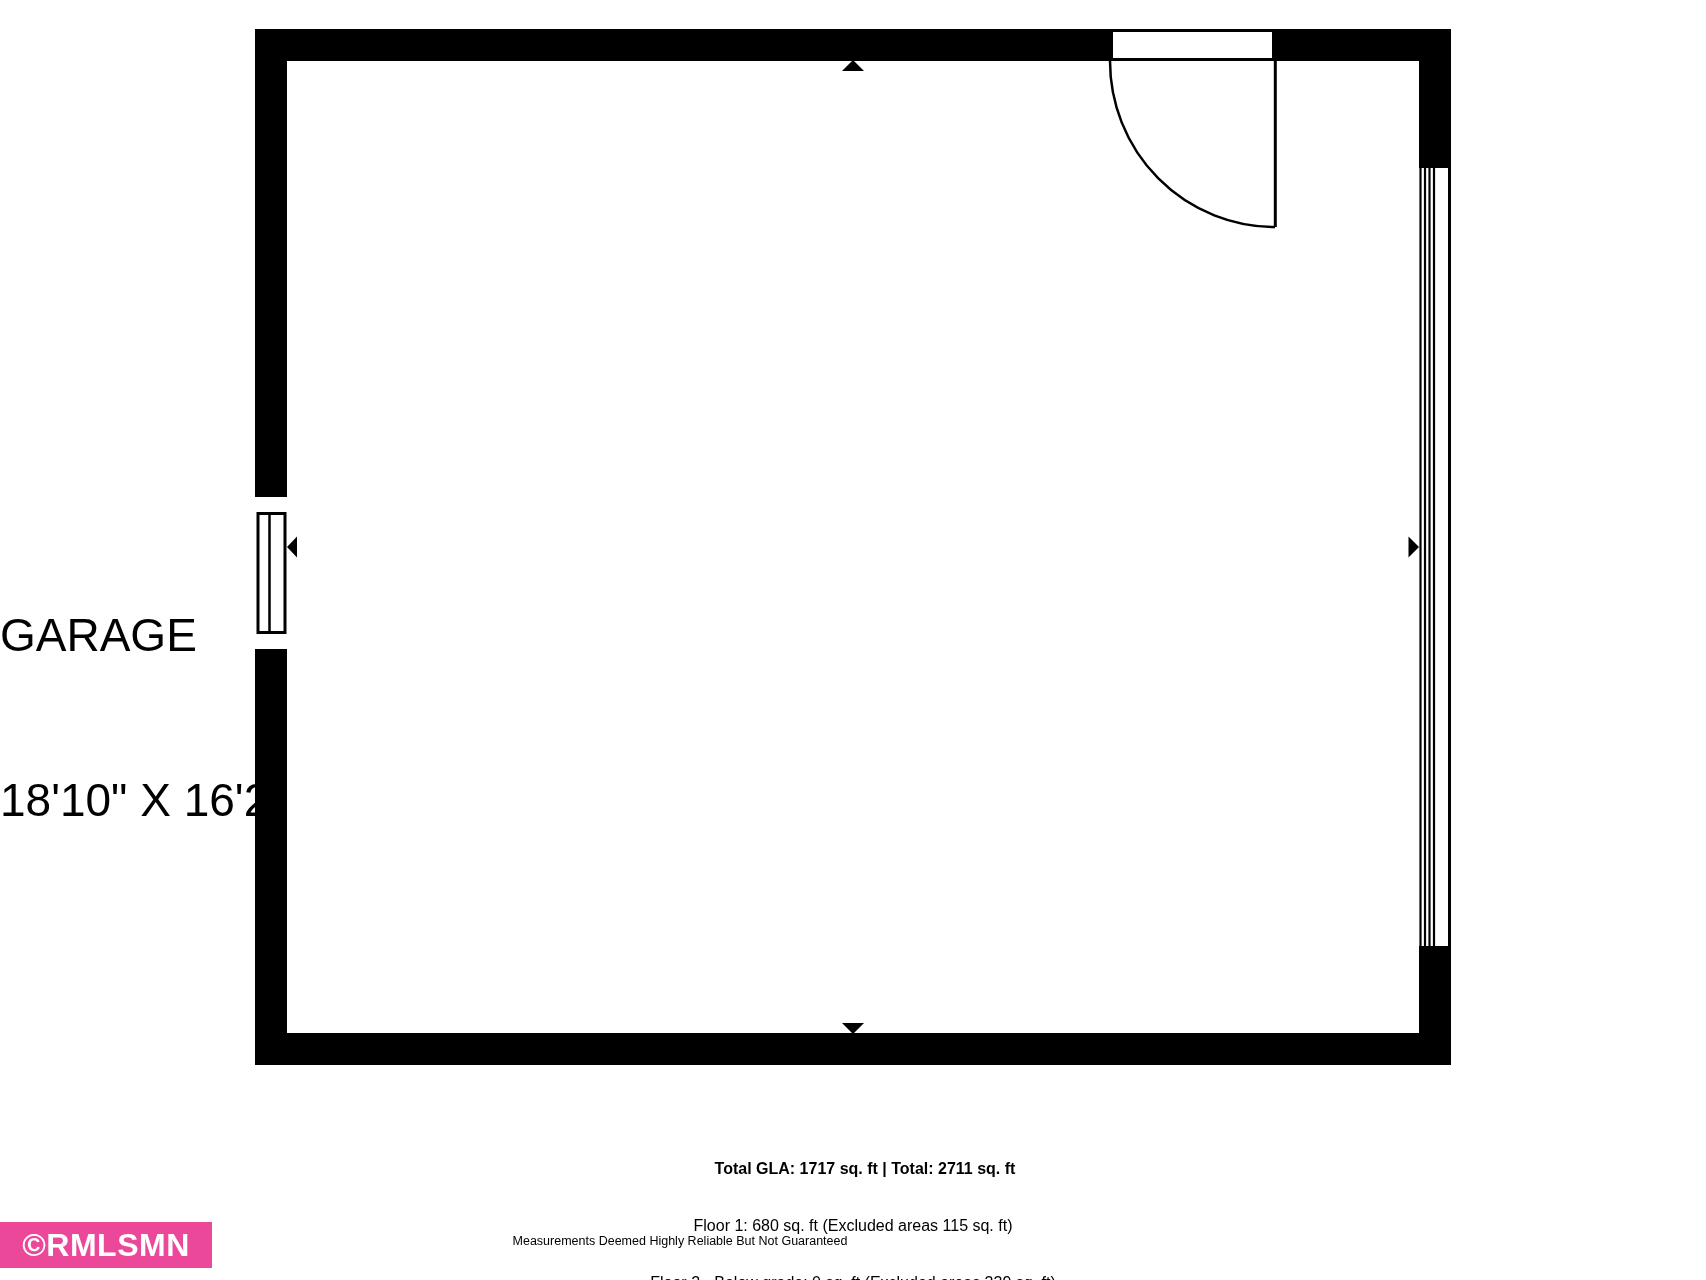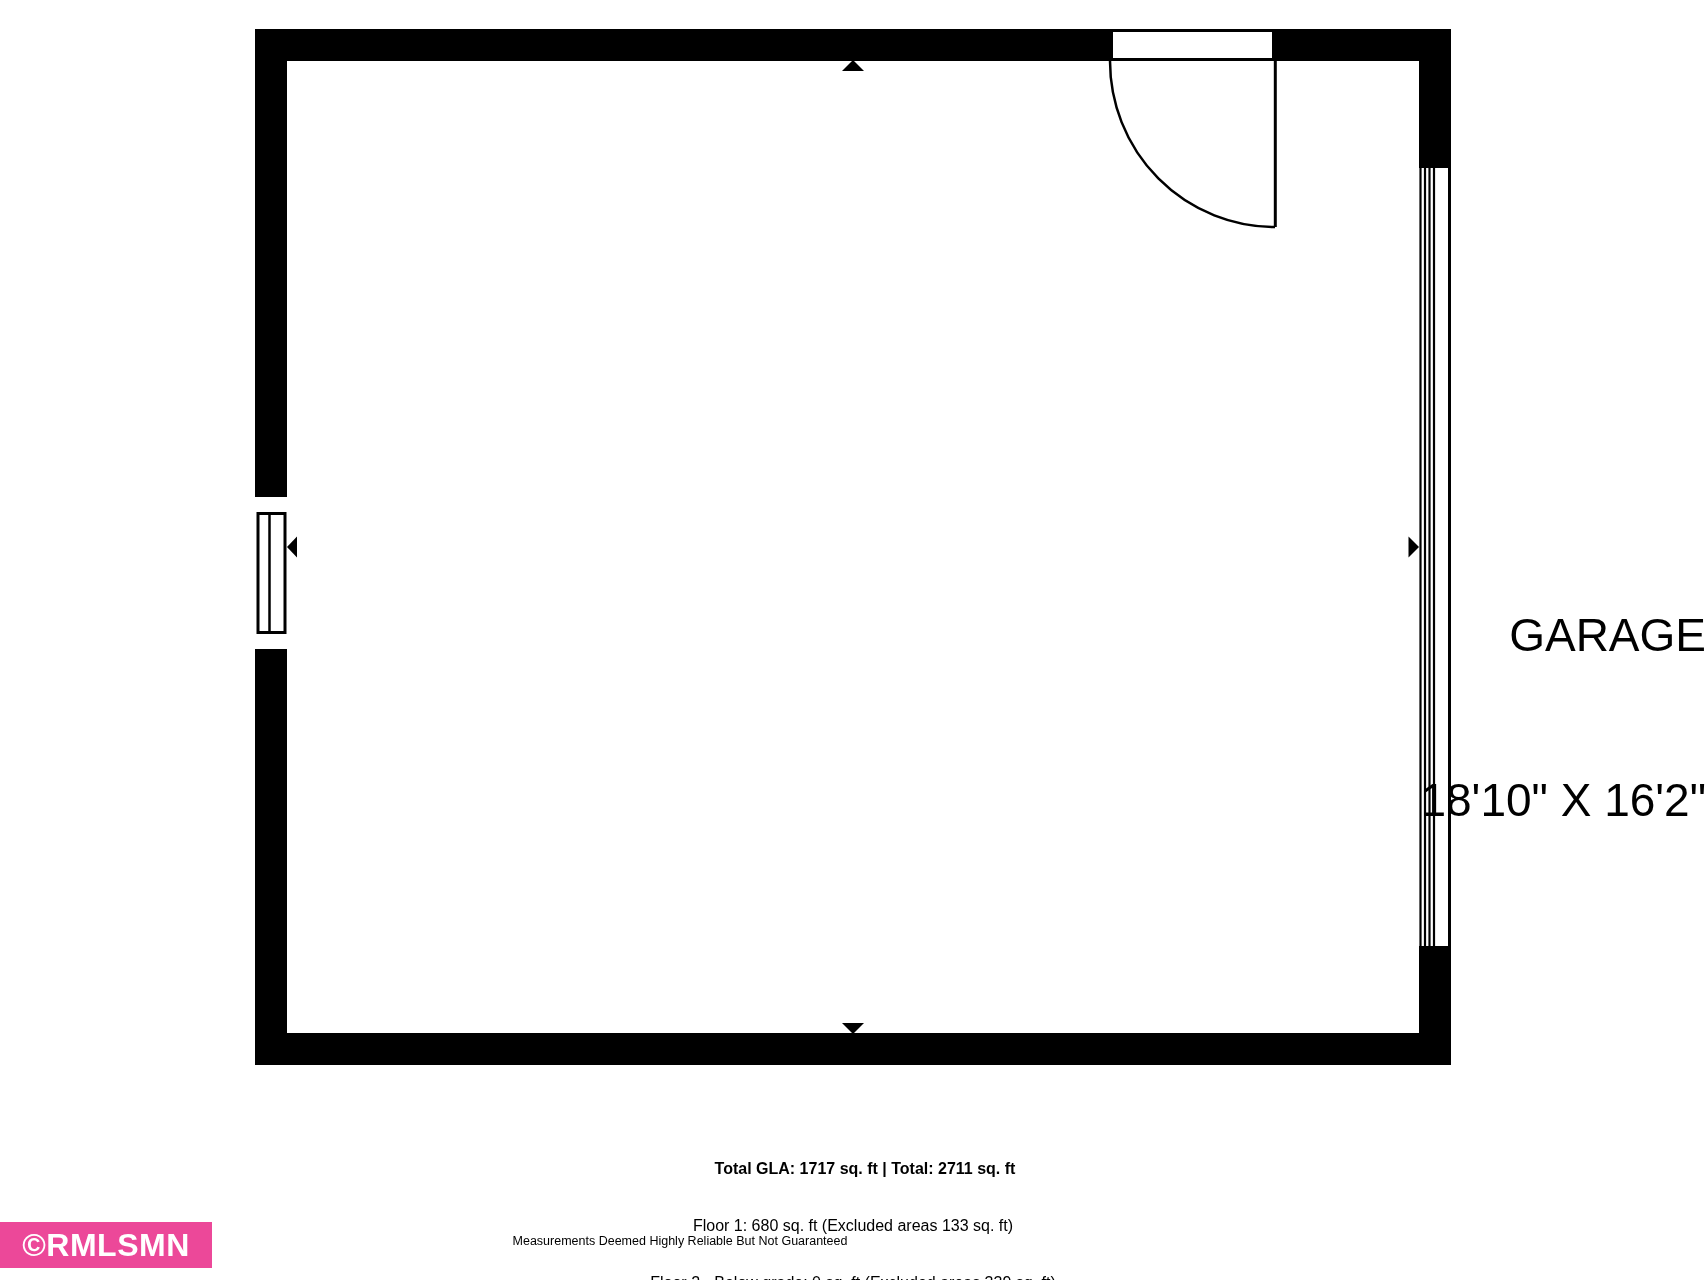--- a/index.html
+++ b/index.html
@@ -26,21 +26,21 @@
   .leaf-line { stroke: #000000; stroke-width: 3; fill: none; }
   .garage-line { stroke: #000000; stroke-width: 2.2; fill: none; }
   .garage-edge { stroke: #000000; stroke-width: 3; fill: none; }
   .arrow { fill: #000000; }
 
   .room-label {
     position: absolute;
     left: 0;
     top: 498px;
     width: 1706px;
-    text-align: right;
+    text-align: left;
     color: #000000;
     font-size: 46px;
     line-height: 55px;
     white-space: pre;
   }
   .summary {
     position: absolute;
     left: 0;
     top: 1121px;
     width: 1706px;
@@ -121,21 +121,21 @@
     <polygon class="arrow" points="1419,547 1408.5,536.5 1408.5,557.5"></polygon>
   </svg>
 
   <div class="room-label">
     <div>GARAGE</div>
     <div>18'10" X 16'2"</div>
   </div>
 
   <div class="summary">
     <div class="total">Total GLA: 1717 sq. ft | Total: 2711 sq. ft</div>
-    <div>Floor 1: 680 sq. ft (Excluded areas 133 sq. ft)</div>
+    <div>Floor 1: 680 sq. ft (Excluded areas 115 sq. ft)</div>
     <div>Floor 2 - Below grade: 0 sq. ft (Excluded areas 339 sq. ft)</div>
     
     
   </div>
 
   <div class="disclaimer">Measurements Deemed Highly Reliable But Not Guaranteed</div>
 
   <div class="watermark">
     <span>©RMLSMN</span>
   </div>

